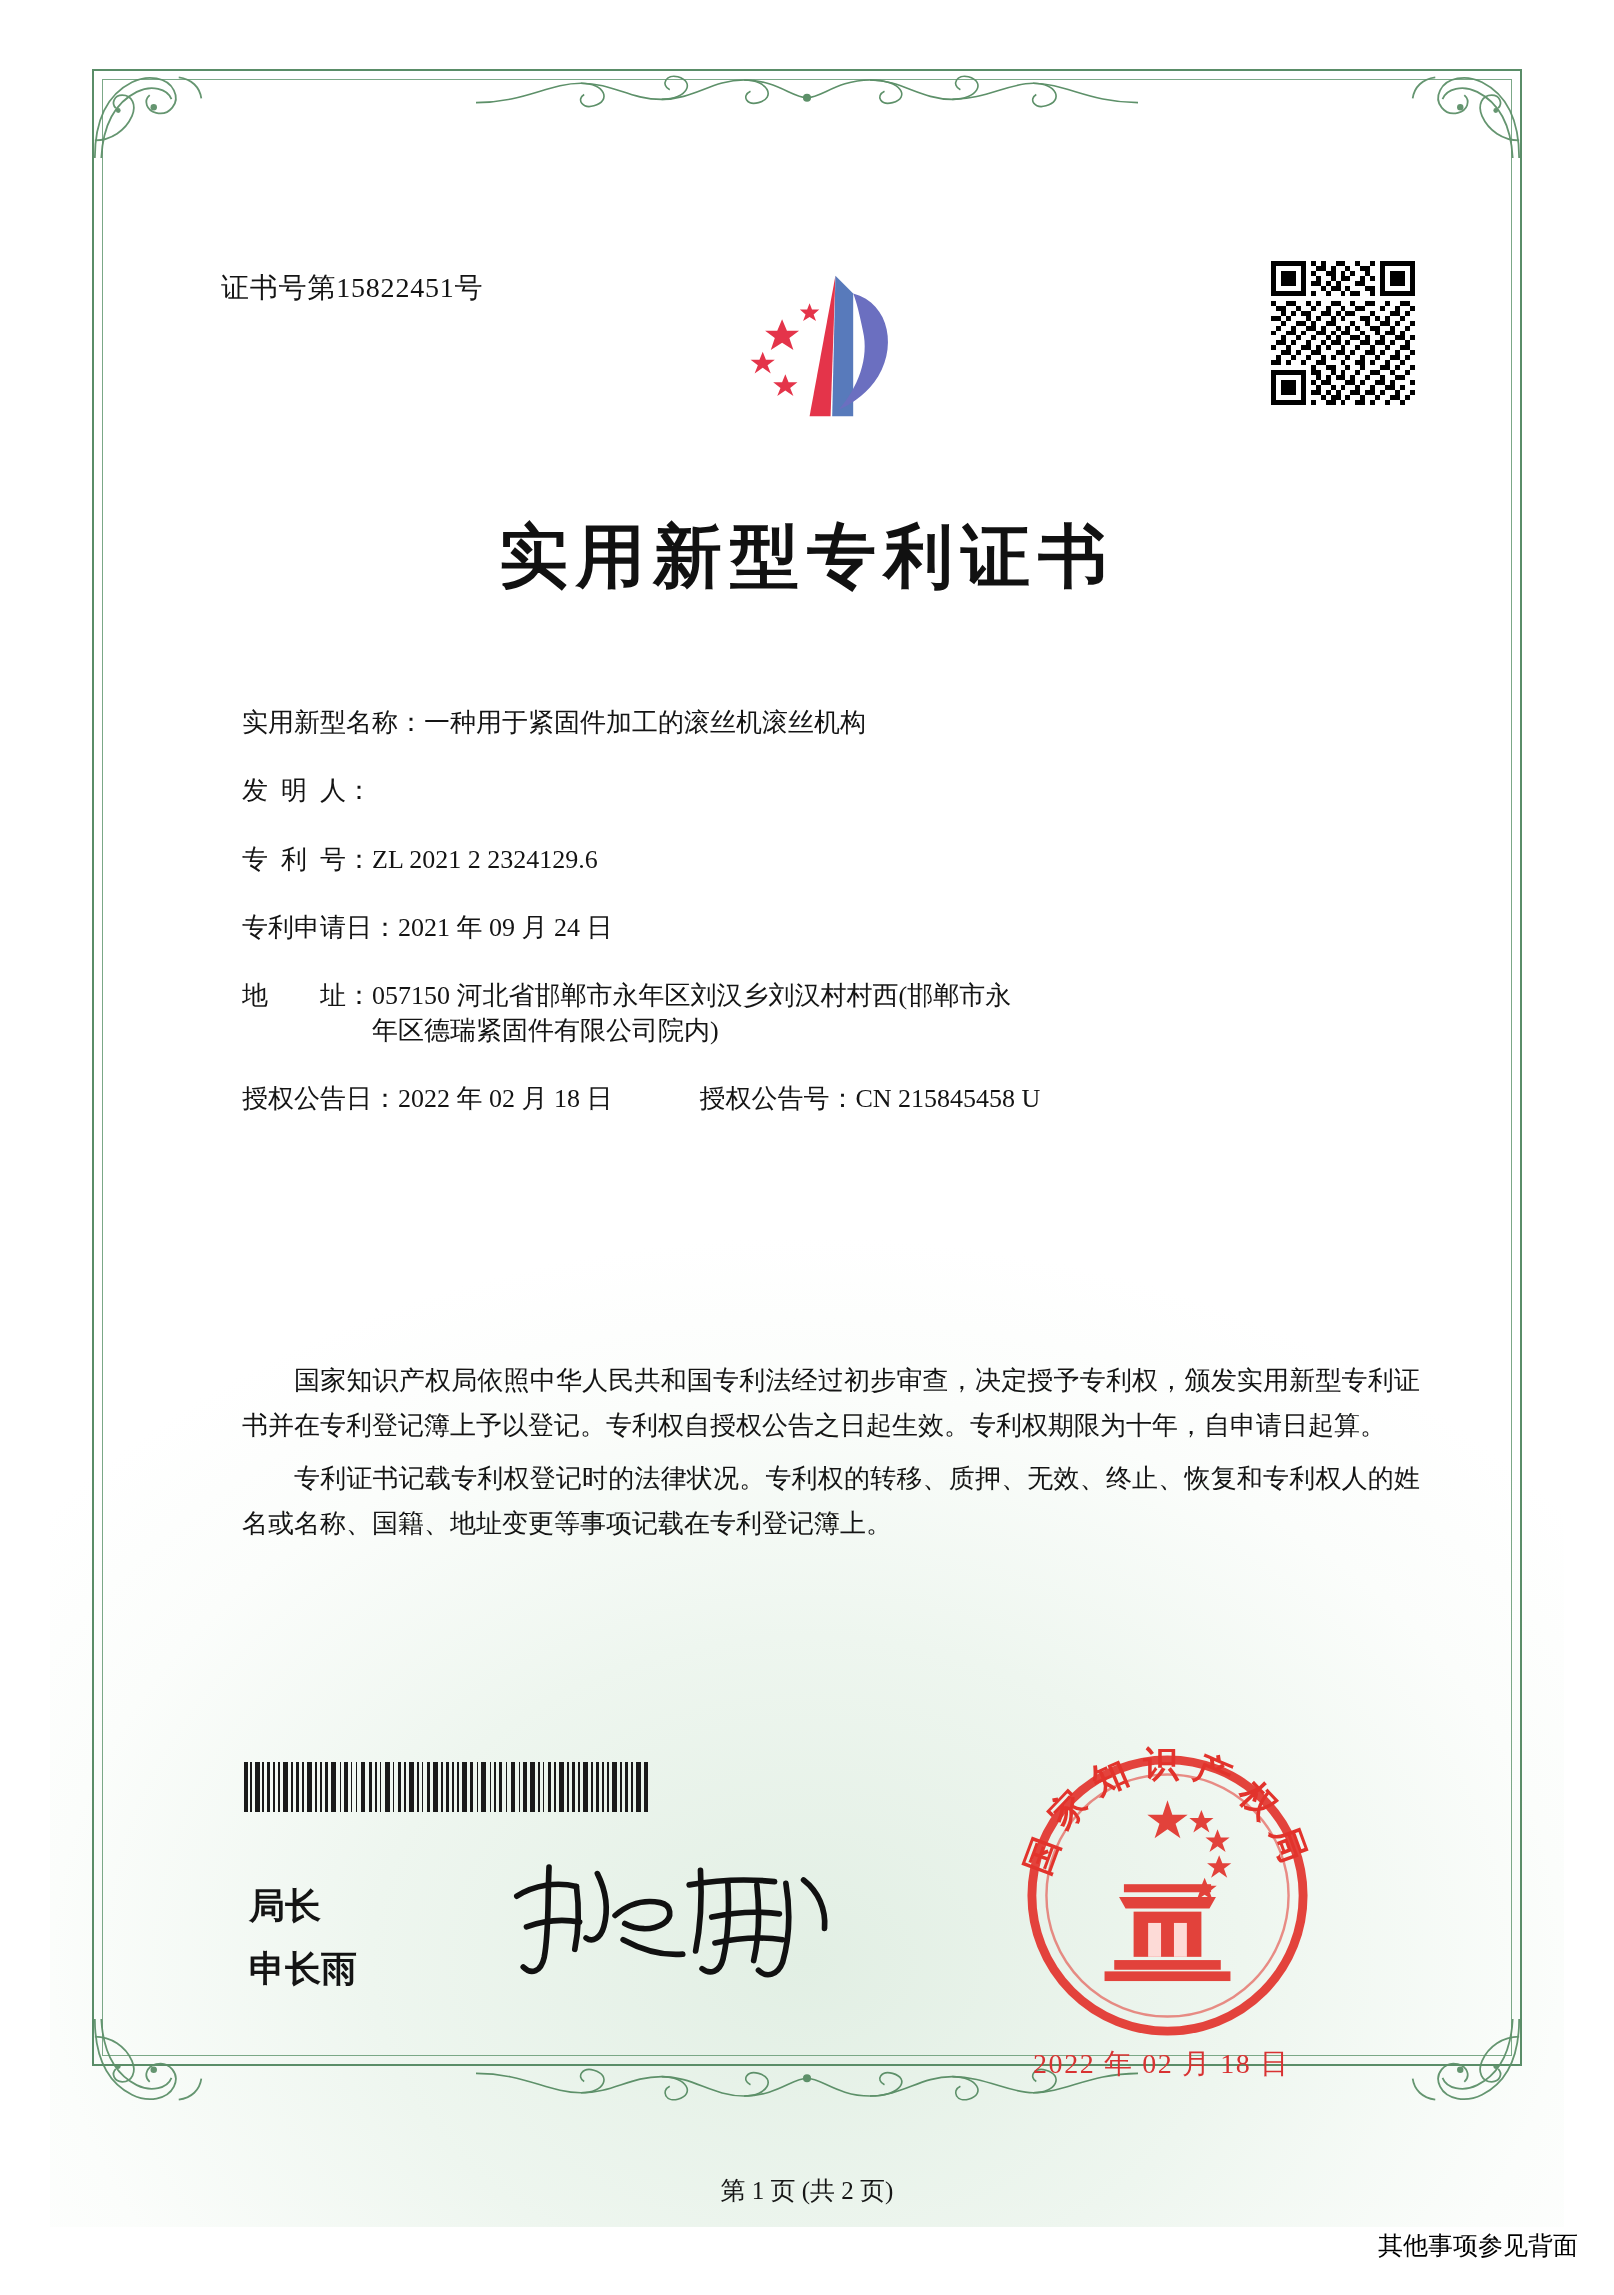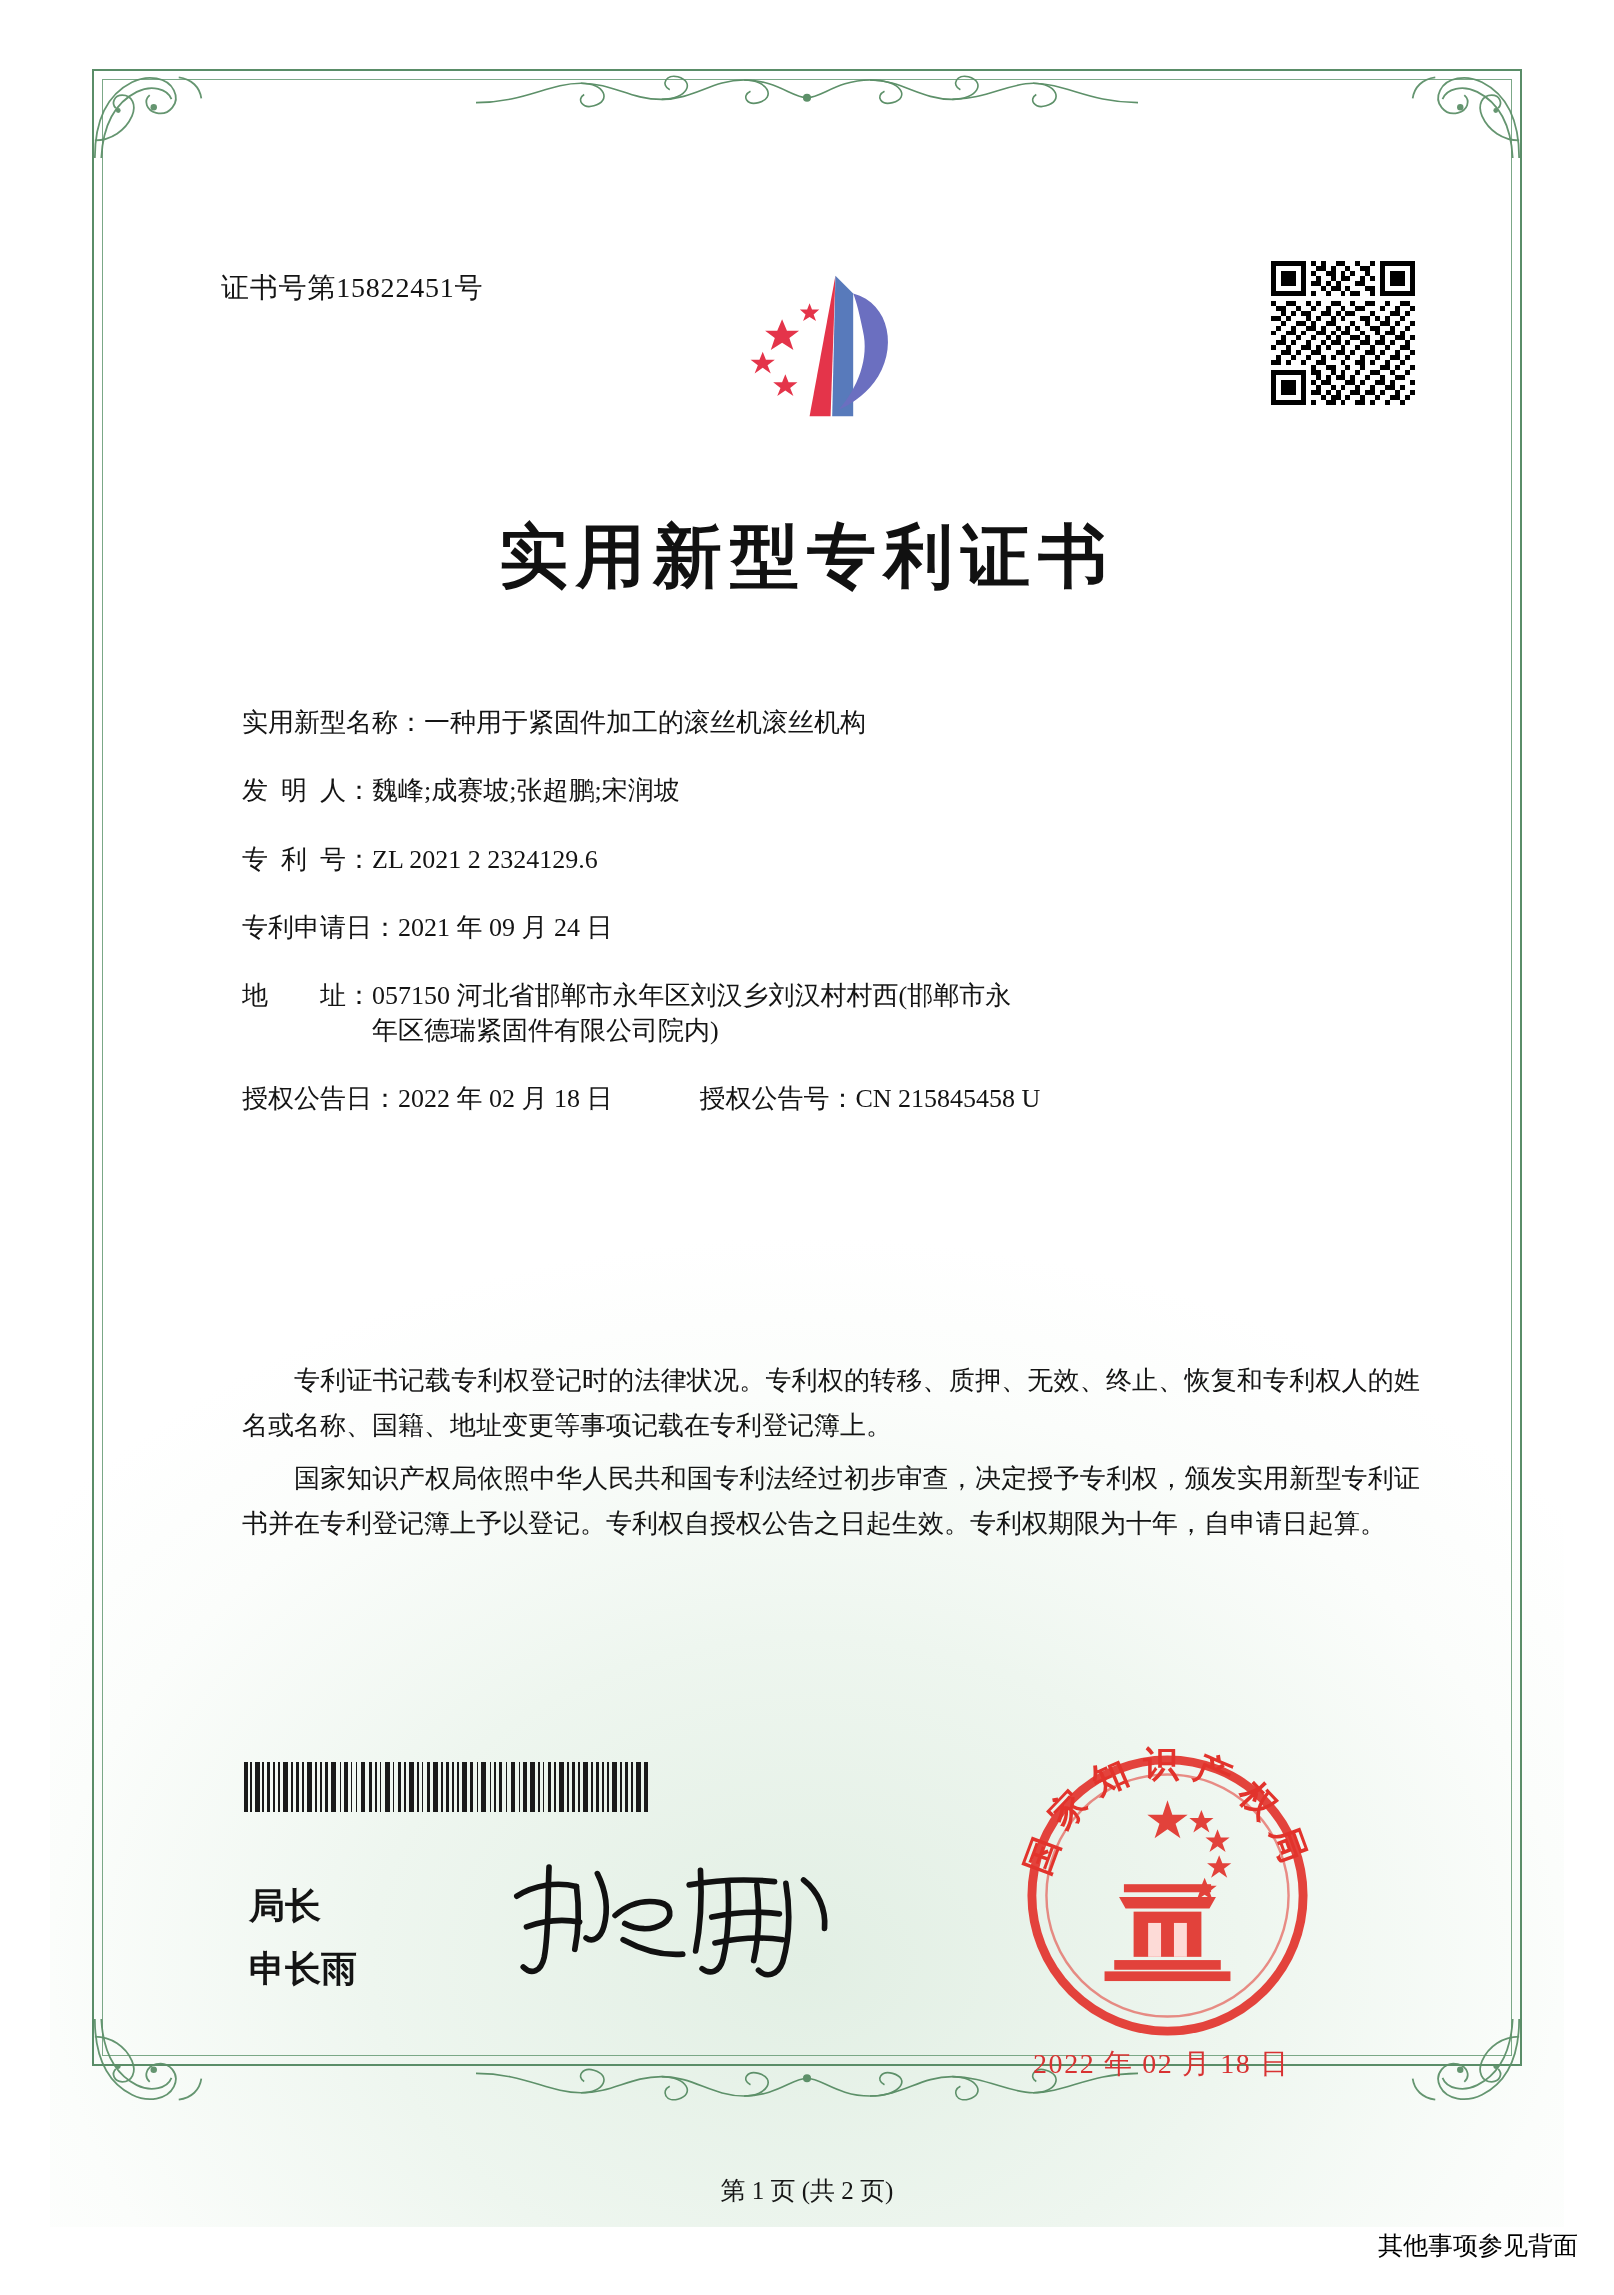--- a/index.html
+++ b/index.html
@@ -571,21 +571,20 @@
 
     <div class="title">实用新型专利证书</div>
 
     <div class="fields">
       <div class="field">
         <span class="f-label">实用新型名称：</span>
         <span class="f-value">一种用于紧固件加工的滚丝机滚丝机构</span>
       </div>
       <div class="field">
         <span class="f-label">发  明  人：</span>
-        <span class="f-value">魏峰;成赛坡;张超鹏;宋润坡</span>
       </div>
       <div class="field">
         <span class="f-label">专  利  号：</span>
         <span class="f-value">ZL 2021 2 2324129.6</span>
       </div>
       <div class="field">
         <span class="f-label">专利申请日：</span>
         <span class="f-value">2021 年 09 月 24 日</span>
       </div>
       <div class="field addr">
@@ -597,22 +596,22 @@
       <div class="grant-row">
         <span>授权公告日：</span>
         <span>2022 年 02 月 18 日</span>
         <span class="gap"></span>
         <span>授权公告号：</span>
         <span>CN 215845458 U</span>
       </div>
     </div>
 
     <div class="paras">
+      <p>国家知识产权局依照中华人民共和国专利法经过初步审查，决定授予专利权，颁发实用新型专利证书并在专利登记簿上予以登记。专利权自授权公告之日起生效。专利权期限为十年，自申请日起算。</p>
       <p>专利证书记载专利权登记时的法律状况。专利权的转移、质押、无效、终止、恢复和专利权人的姓名或名称、国籍、地址变更等事项记载在专利登记簿上。</p>
-      <p>国家知识产权局依照中华人民共和国专利法经过初步审查，决定授予专利权，颁发实用新型专利证书并在专利登记簿上予以登记。专利权自授权公告之日起生效。专利权期限为十年，自申请日起算。</p>
     </div>
 
     <div class="barcode">
       <svg viewBox="0 0 500 62" shape-rendering="crispEdges">
         <rect width="500" height="62" fill="#ffffff" opacity="0"></rect>
         <g fill="#1a1a1a">
           <rect x="0" y="0" width="4" height="62"></rect>
             <rect x="7" y="0" width="2" height="62"></rect>
           <rect x="13" y="0" width="6" height="62"></rect>
             <rect x="22" y="0" width="2" height="62"></rect>

